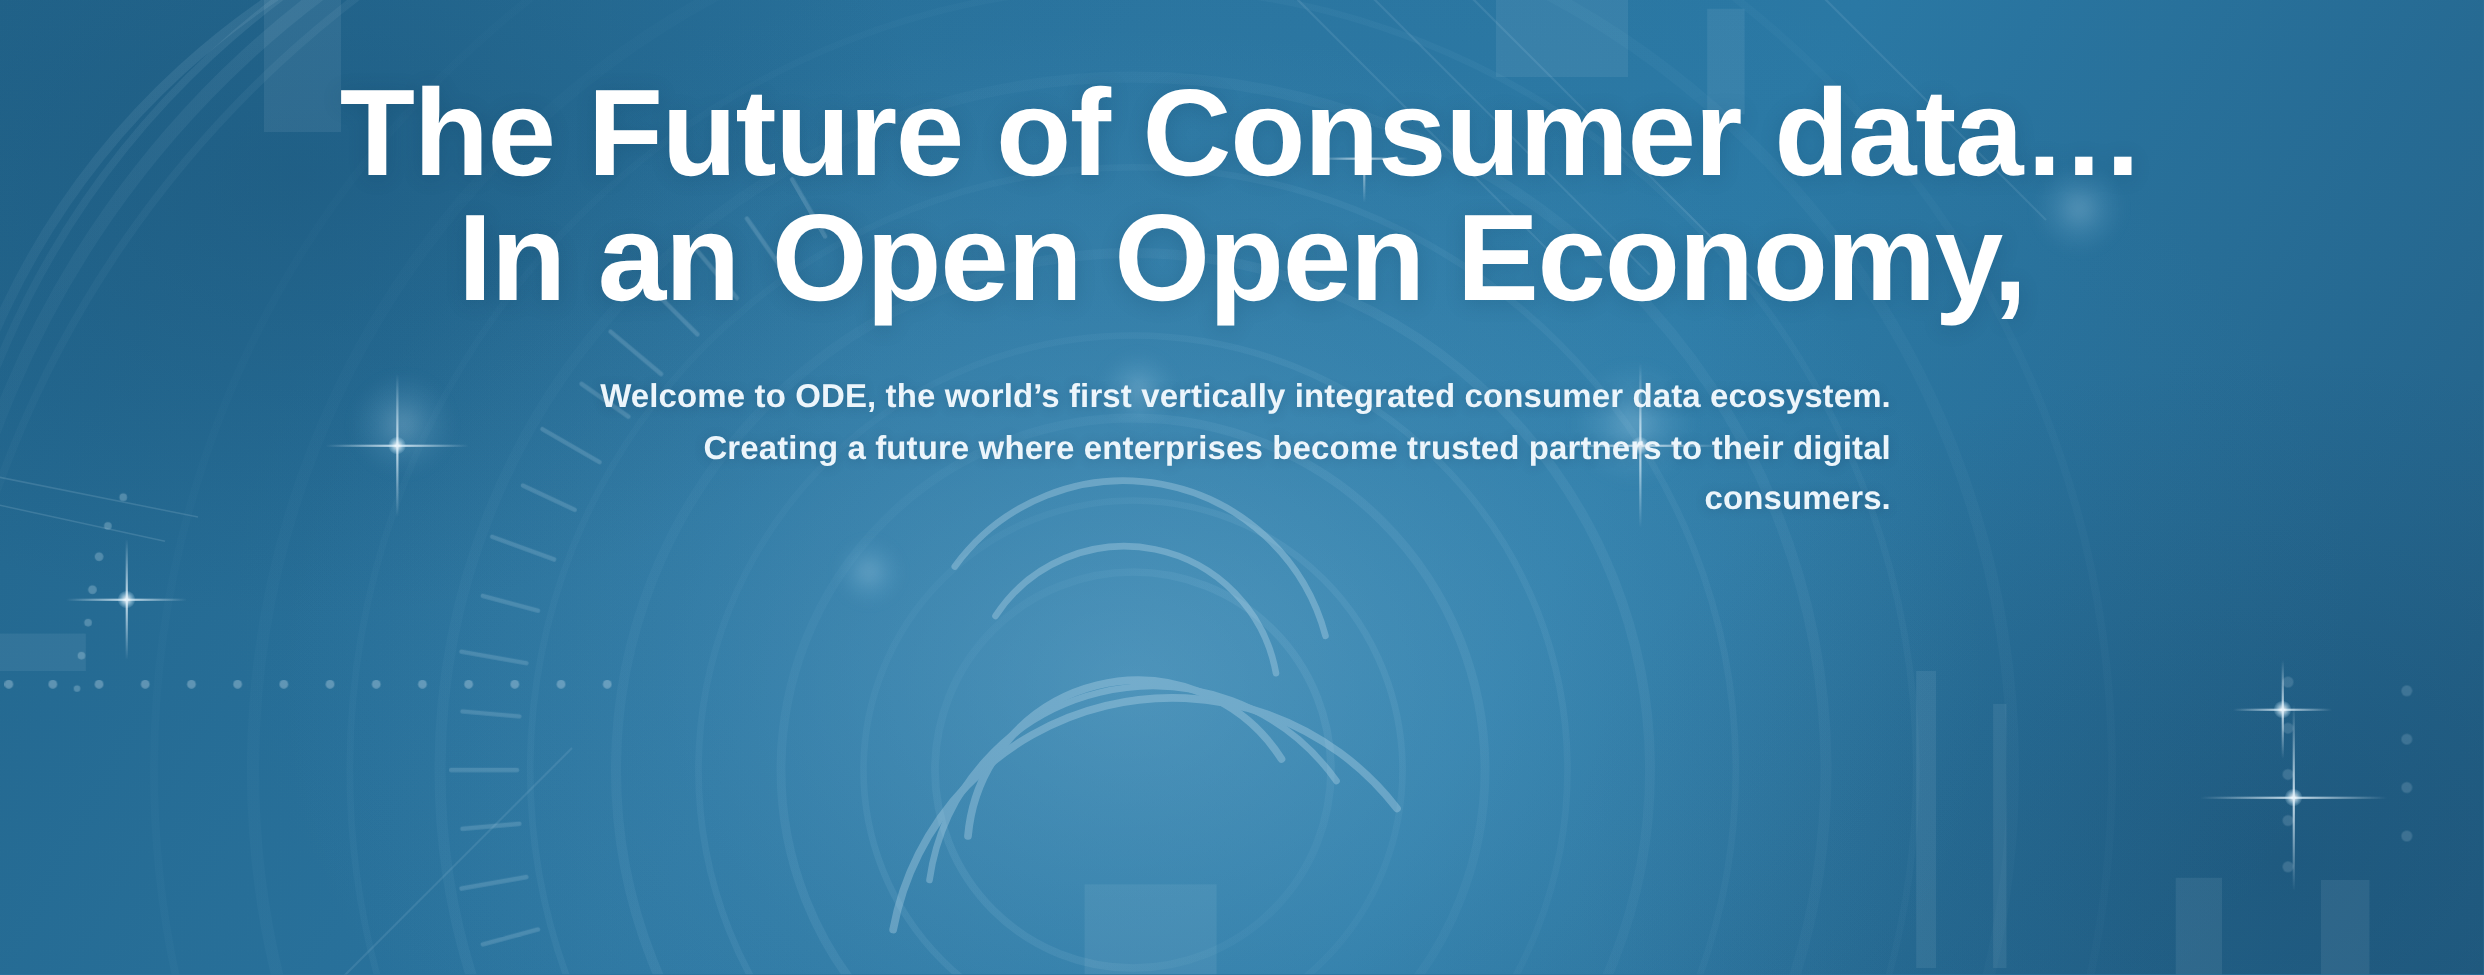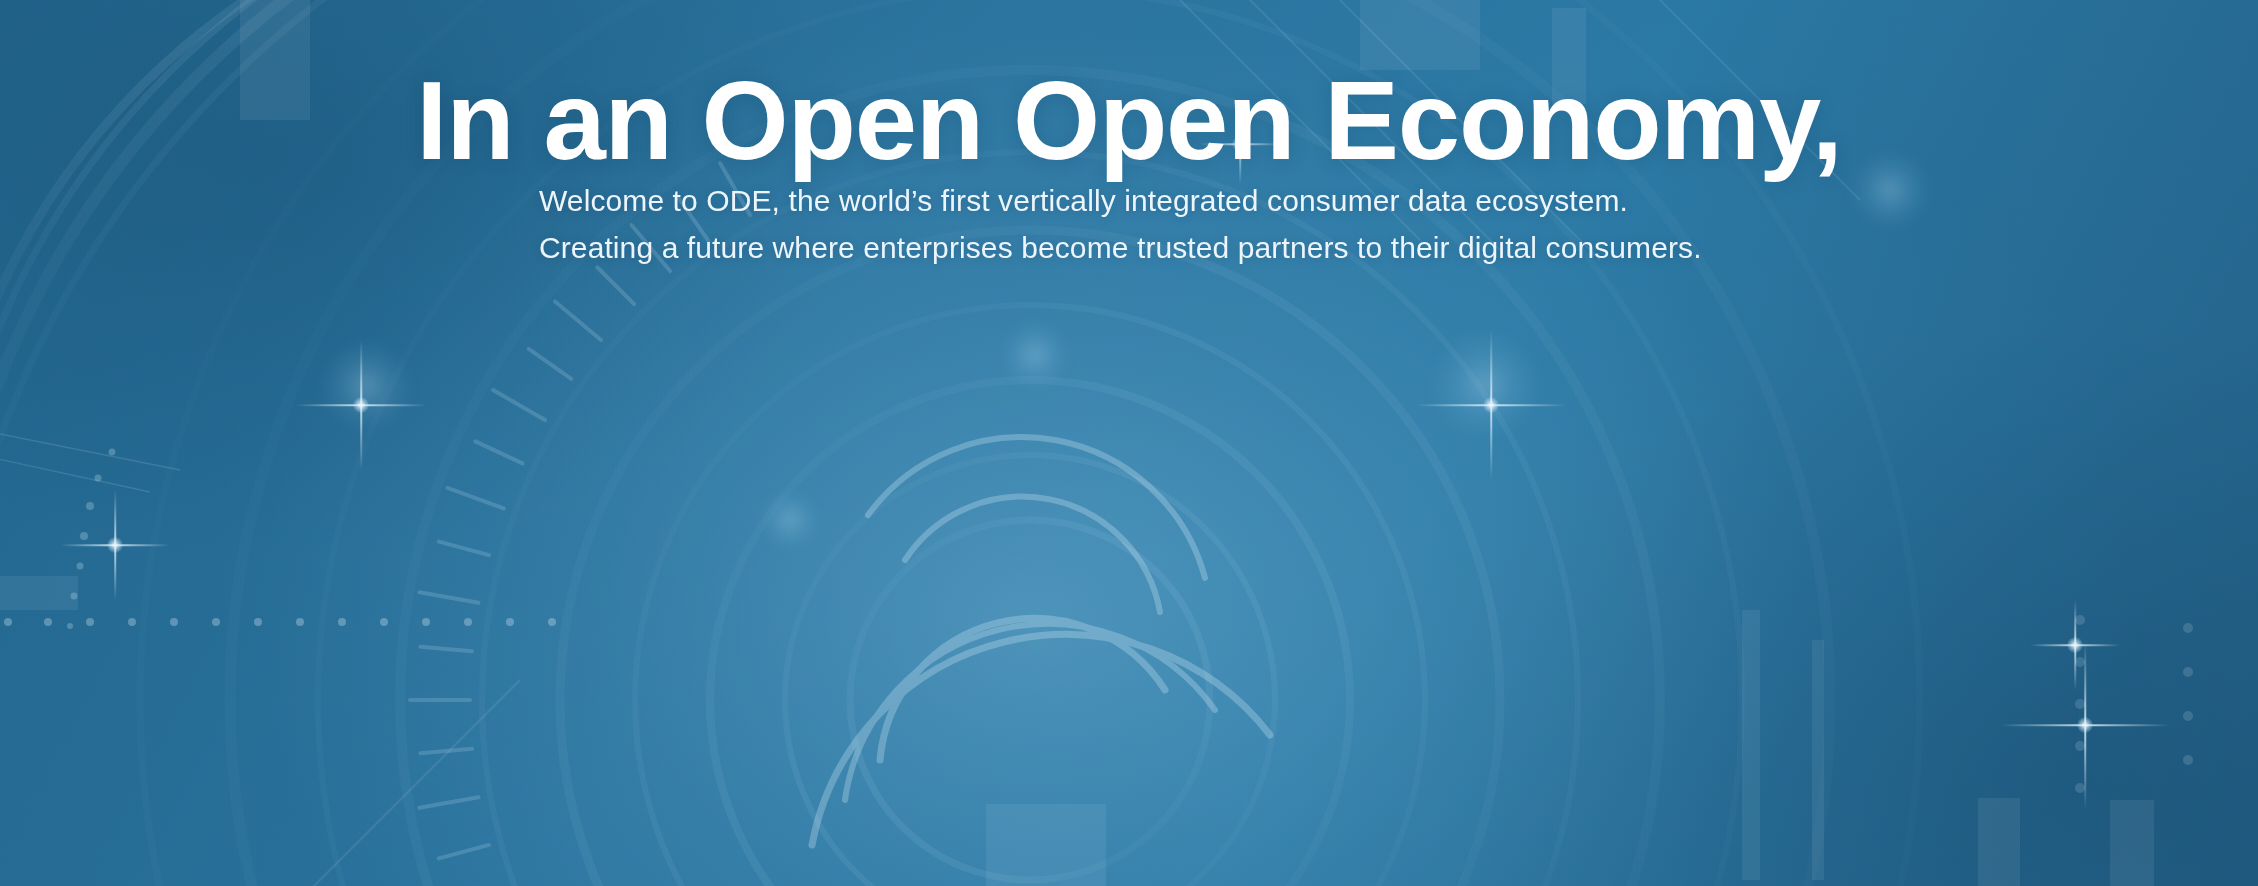--- a/index.html
+++ b/index.html
@@ -80,24 +80,25 @@
     color:#ffffff;
     font-weight:700;
     font-size:112px;
     line-height:1.02;
     letter-spacing:-1.2px;
     text-shadow:0 2px 18px rgba(10,50,80,.18);
   }
   .headline .hl-line { display:block; white-space:nowrap; }
 
   .subtitle {
+    margin-top:46px;
     width:1180px;
-    text-align:left;
+    text-align:right;
     color:#ecf5fb;
-    font-weight:400;
+    font-weight:700;
     font-size:30px;
     line-height:1.55;
     letter-spacing:.1px;
     text-shadow:0 1px 10px rgba(10,50,80,.22);
   }
 </style>
 </head>
 <body>
 
 <div class="hero">
@@ -317,19 +318,20 @@
         <i></i>
       </div>
     <div class="sparkle" style="left:1200px; top:104px; width:80px;  height:80px;">
         <i></i>
       </div>
   </div>
 
   <div class="content">
 
     <h1 class="headline">
+      <span class="hl-line">The Future of Consumer data…</span>
       <span class="hl-line">In an Open Open Economy,</span>
     </h1>
 
     <p class="subtitle">Welcome to ODE, the world’s first vertically integrated consumer data ecosystem. Creating a future where enterprises become trusted partners to their digital consumers.</p>
 
   </div>
 </div>
 
 </body></html>

